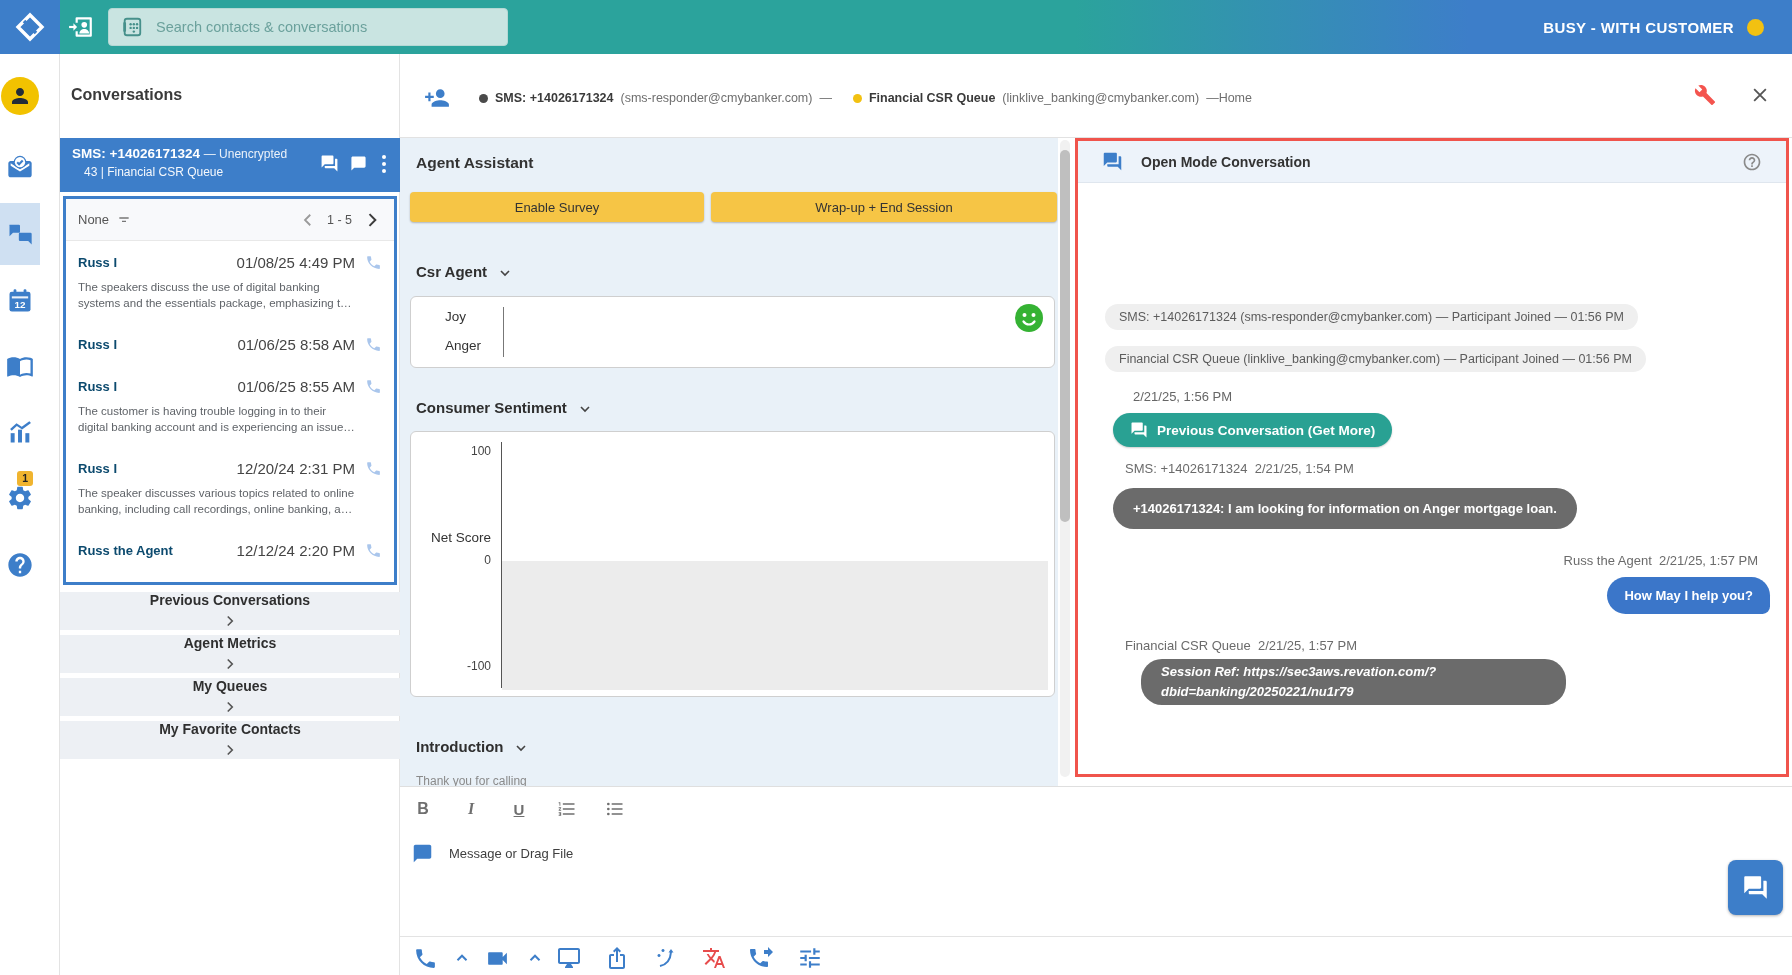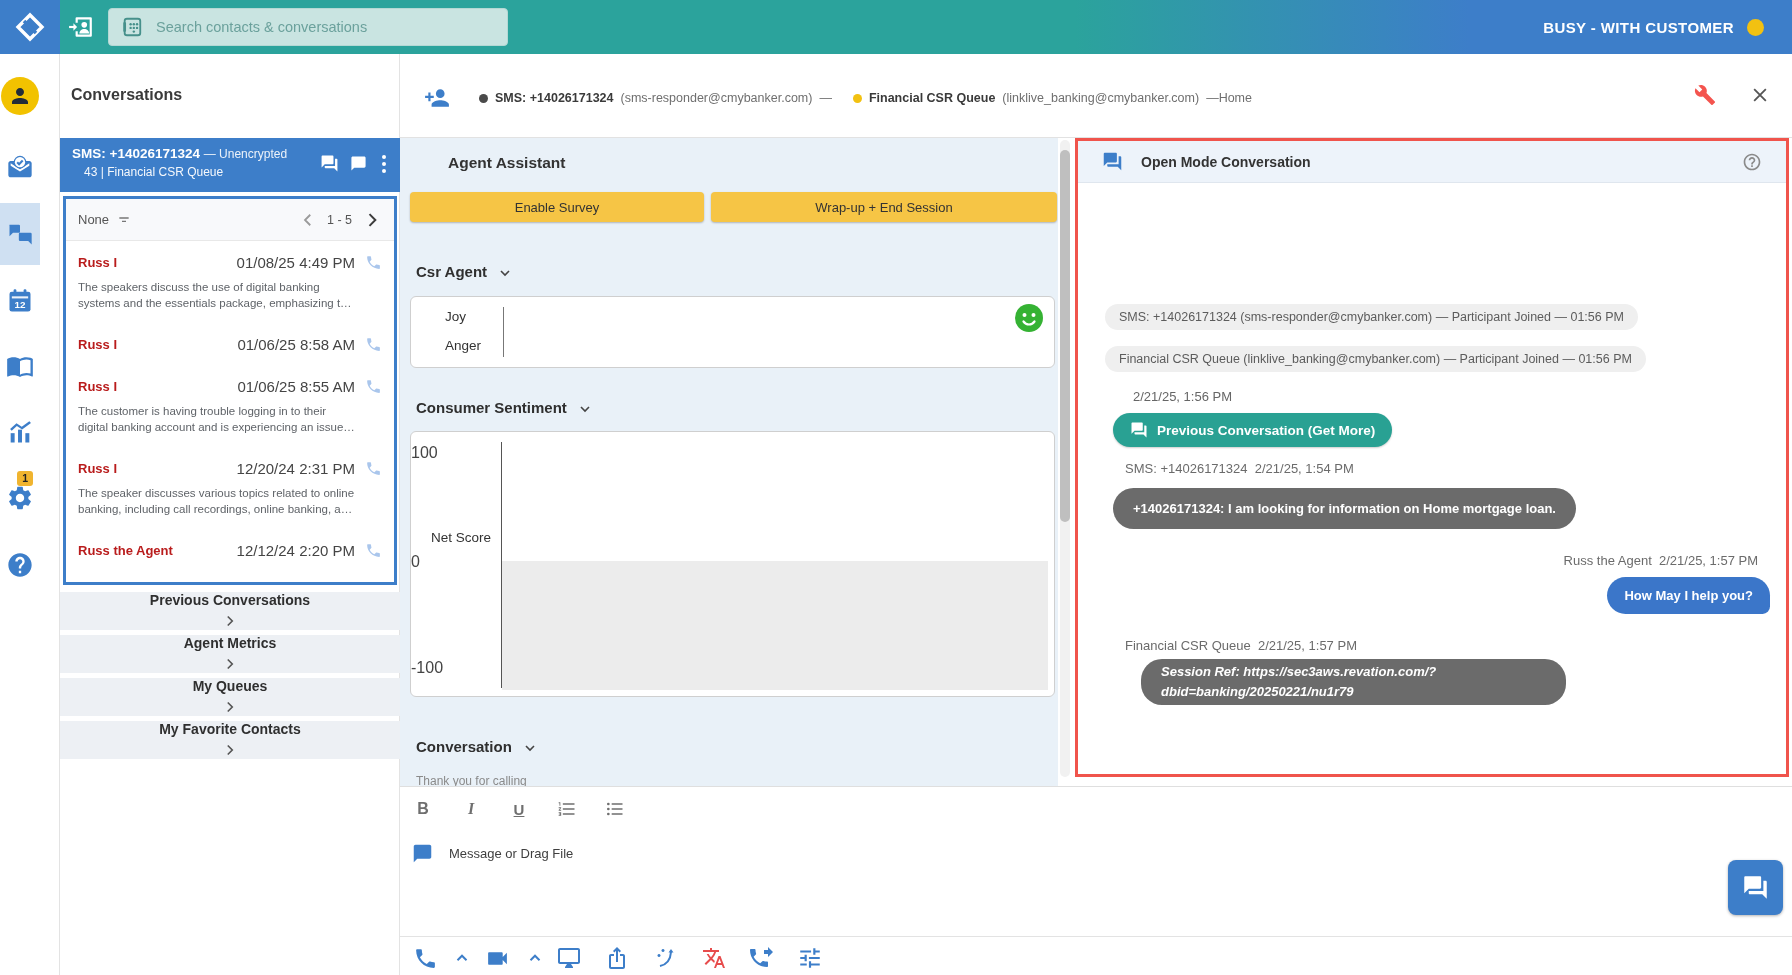--- a/index.html
+++ b/index.html
@@ -48,21 +48,21 @@
   .kebab{display:flex;flex-direction:column;gap:3px;padding:0 4px;cursor:pointer;}
   .kebab i{width:4px;height:4px;border-radius:50%;background:#fff;display:block;}
   .conv-box{position:absolute;left:3px;top:142px;width:334px;height:389px;border:3px solid #3d7ec9;
     box-sizing:border-box;background:#fff;overflow:hidden;}
   .filter-row{height:42px;background:#f8f9fb;border-bottom:1px solid #e8e8e8;display:flex;
     align-items:center;padding:0 12px;box-sizing:border-box;font-size:13px;color:#555;}
   .filter-row .sp{flex:1;}
   .pag{font-size:12.5px;color:#555;margin:0 10px;}
   .conv-item{padding:12px 12px 12px 12px;cursor:pointer;}
   .ci-row{display:flex;align-items:center;height:18px;}
-  .ci-name{font-size:13px;font-weight:bold;color:#b91c1c;}
+  .ci-name{font-size:13px;font-weight:bold;color:#0c4a6e;}
   .ci-sp{flex:1;}
   .ci-date{font-size:15px;color:#454545;}
   .ci-phone{margin-left:10px;color:#aac6ec;}
   .ci-sum{margin-top:9px;font-size:11.5px;line-height:15.5px;color:#5f6368;
     display:-webkit-box;-webkit-line-clamp:2;-webkit-box-orient:vertical;overflow:hidden;
     padding-right:26px;}
   .conv-nav{position:absolute;left:0;top:538px;width:340px;}
   .nav-row{height:38px;margin-bottom:5px;background:#edf0f4;display:flex;align-items:center;
     padding:0 14px;box-sizing:border-box;cursor:pointer;flex-direction:column;}
   .nav-row span{font-size:14px;font-weight:bold;color:#2f2f2f;}
@@ -75,33 +75,33 @@
     font-size:12.5px;color:#6f6f6f;white-space:nowrap;}
   .sh-row .b{font-weight:bold;color:#3a3a3a;}
   .dot{width:9px;height:9px;border-radius:50%;display:inline-block;}
   .dot.dark{background:#4a4a4a;} .dot.yellow{background:#f2c111;}
   .sh-person{margin-right:22px;}
   .sh-tools{position:absolute;right:22px;top:30px;display:flex;align-items:center;gap:34px;}
 
   
   .assistant{position:absolute;left:400px;top:138px;width:658px;height:648px;background:#e9f1f8;
     overflow:hidden;}
-  .aa-title{position:absolute;left:16px;top:16px;font-size:15.5px;font-weight:bold;color:#333;margin-left:32px;}
+  .aa-title{position:absolute;left:16px;top:16px;font-size:15.5px;font-weight:bold;color:#333;}
   .ybtn{position:absolute;top:54px;height:30px;background:#f6c545;border-radius:4px;
     display:flex;align-items:center;justify-content:center;font-size:13px;color:#333;
     box-shadow:0 1px 2px rgba(0,0,0,.25);cursor:pointer;}
   .sec-head{position:absolute;left:16px;display:flex;align-items:center;gap:10px;
     font-size:15px;font-weight:bold;color:#2f2f2f;cursor:pointer;}
   .card{position:absolute;left:10px;width:645px;background:#fff;border:1px solid #cfcfcf;
     border-radius:6px;box-sizing:border-box;}
   .csr-joy{position:absolute;left:34px;top:12px;font-size:13.5px;color:#333;}
   .csr-anger{position:absolute;left:34px;top:41px;font-size:13.5px;color:#333;}
   .csr-div{position:absolute;left:92px;top:10px;width:1px;height:50px;background:#777;}
   .smiley{position:absolute;right:10px;top:6px;}
-  .tick{position:absolute;left:0;width:80px;text-align:left;font-size:16px;color:#444;}
+  .tick{position:absolute;left:0;width:80px;text-align:right;font-size:12px;color:#444;}
   .ylab{position:absolute;left:0;width:80px;text-align:right;font-size:13.5px;color:#333;}
   .axis{position:absolute;left:90px;top:10px;bottom:8px;width:1px;background:#555;}
   .negzone{position:absolute;left:91px;top:129px;right:6px;bottom:6px;background:#ececec;}
   .intro-snippet{position:absolute;left:16px;top:636px;height:12px;overflow:hidden;
     color:#8a8a8a;font-size:12px;line-height:15px;}
 
   
   .vscroll{position:absolute;left:1060px;top:140px;width:10px;height:637px;background:#f1f1f1;
     border-radius:5px;}
   .vthumb{position:absolute;left:0;top:10px;width:10px;height:372px;background:#bfbfbf;
@@ -436,21 +436,21 @@
     <div class="card" style="top:293px;height:266px;">
       <div class="negzone"></div>
       <div class="axis"></div>
       <div class="tick" style="top:12px;">100</div>
       <div class="ylab" style="top:98px;">Net Score</div>
       <div class="tick" style="top:121px;">0</div>
       <div class="tick" style="top:227px;">-100</div>
     </div>
 
     <div class="sec-head" style="top:599px;">
-      <span>Conversation</span>
+      <span>Introduction</span>
       <svg width="16" height="16" viewBox="0 0 24 24" fill="none" stroke="#444" stroke-width="2.4" style="margin-top:3px;">
           <path d="M6 9l6 6 6-6"></path>
         </svg>
     </div>
     <div class="intro-snippet">Thank you for calling</div>
   </div>
 
   <div class="vscroll">
     <div class="vthumb"></div>
   </div>
@@ -472,21 +472,21 @@
     <div class="om-ts" style="top:248px;">2/21/25, 1:56 PM</div>
 
     <div class="prev-btn">
       <svg width="18" height="18" viewBox="0 0 24 24" fill="#fff">
         <path d="M21 6h-2v9H6v2c0 .55.45 1 1 1h11l4 4V7c0-.55-.45-1-1-1zm-4 6V3c0-.55-.45-1-1-1H3c-.55 0-1 .45-1 1v14l4-4h10c.55 0 1-.45 1-1z"></path>
       </svg>
       <span>Previous Conversation (Get More)</span>
     </div>
 
     <div class="msg-label" style="left:47px;top:320px;">SMS: +14026171324  2/21/25, 1:54 PM</div>
-    <div class="bubble bub-dark" style="left:35px;top:347px;padding:13px 20px;">+14026171324: I am looking for information on Home mortgage loan.</div>
+    <div class="bubble bub-dark" style="left:35px;top:347px;padding:13px 20px;">+14026171324: I am looking for information on Anger mortgage loan.</div>
 
     <div class="msg-label" style="right:28px;top:412px;">Russ the Agent  2/21/25, 1:57 PM</div>
     <div class="bubble bub-blue" style="right:16px;top:436px;padding:11px 17px;">How May I help you?</div>
 
     <div class="msg-label" style="left:47px;top:497px;">Financial CSR Queue  2/21/25, 1:57 PM</div>
     <div class="bubble bub-dark" style="left:35px;top:518px;width:425px;padding:3px 20px;font-style:italic;line-height:20px;overflow-wrap:anywhere;box-sizing:border-box;margin-left:28px;">Session Ref: https://sec3aws.revation.com/?dbid=banking/20250221/nu1r79</div>
   </div>
 
   <div class="compose">
     <div class="fmt-row">

